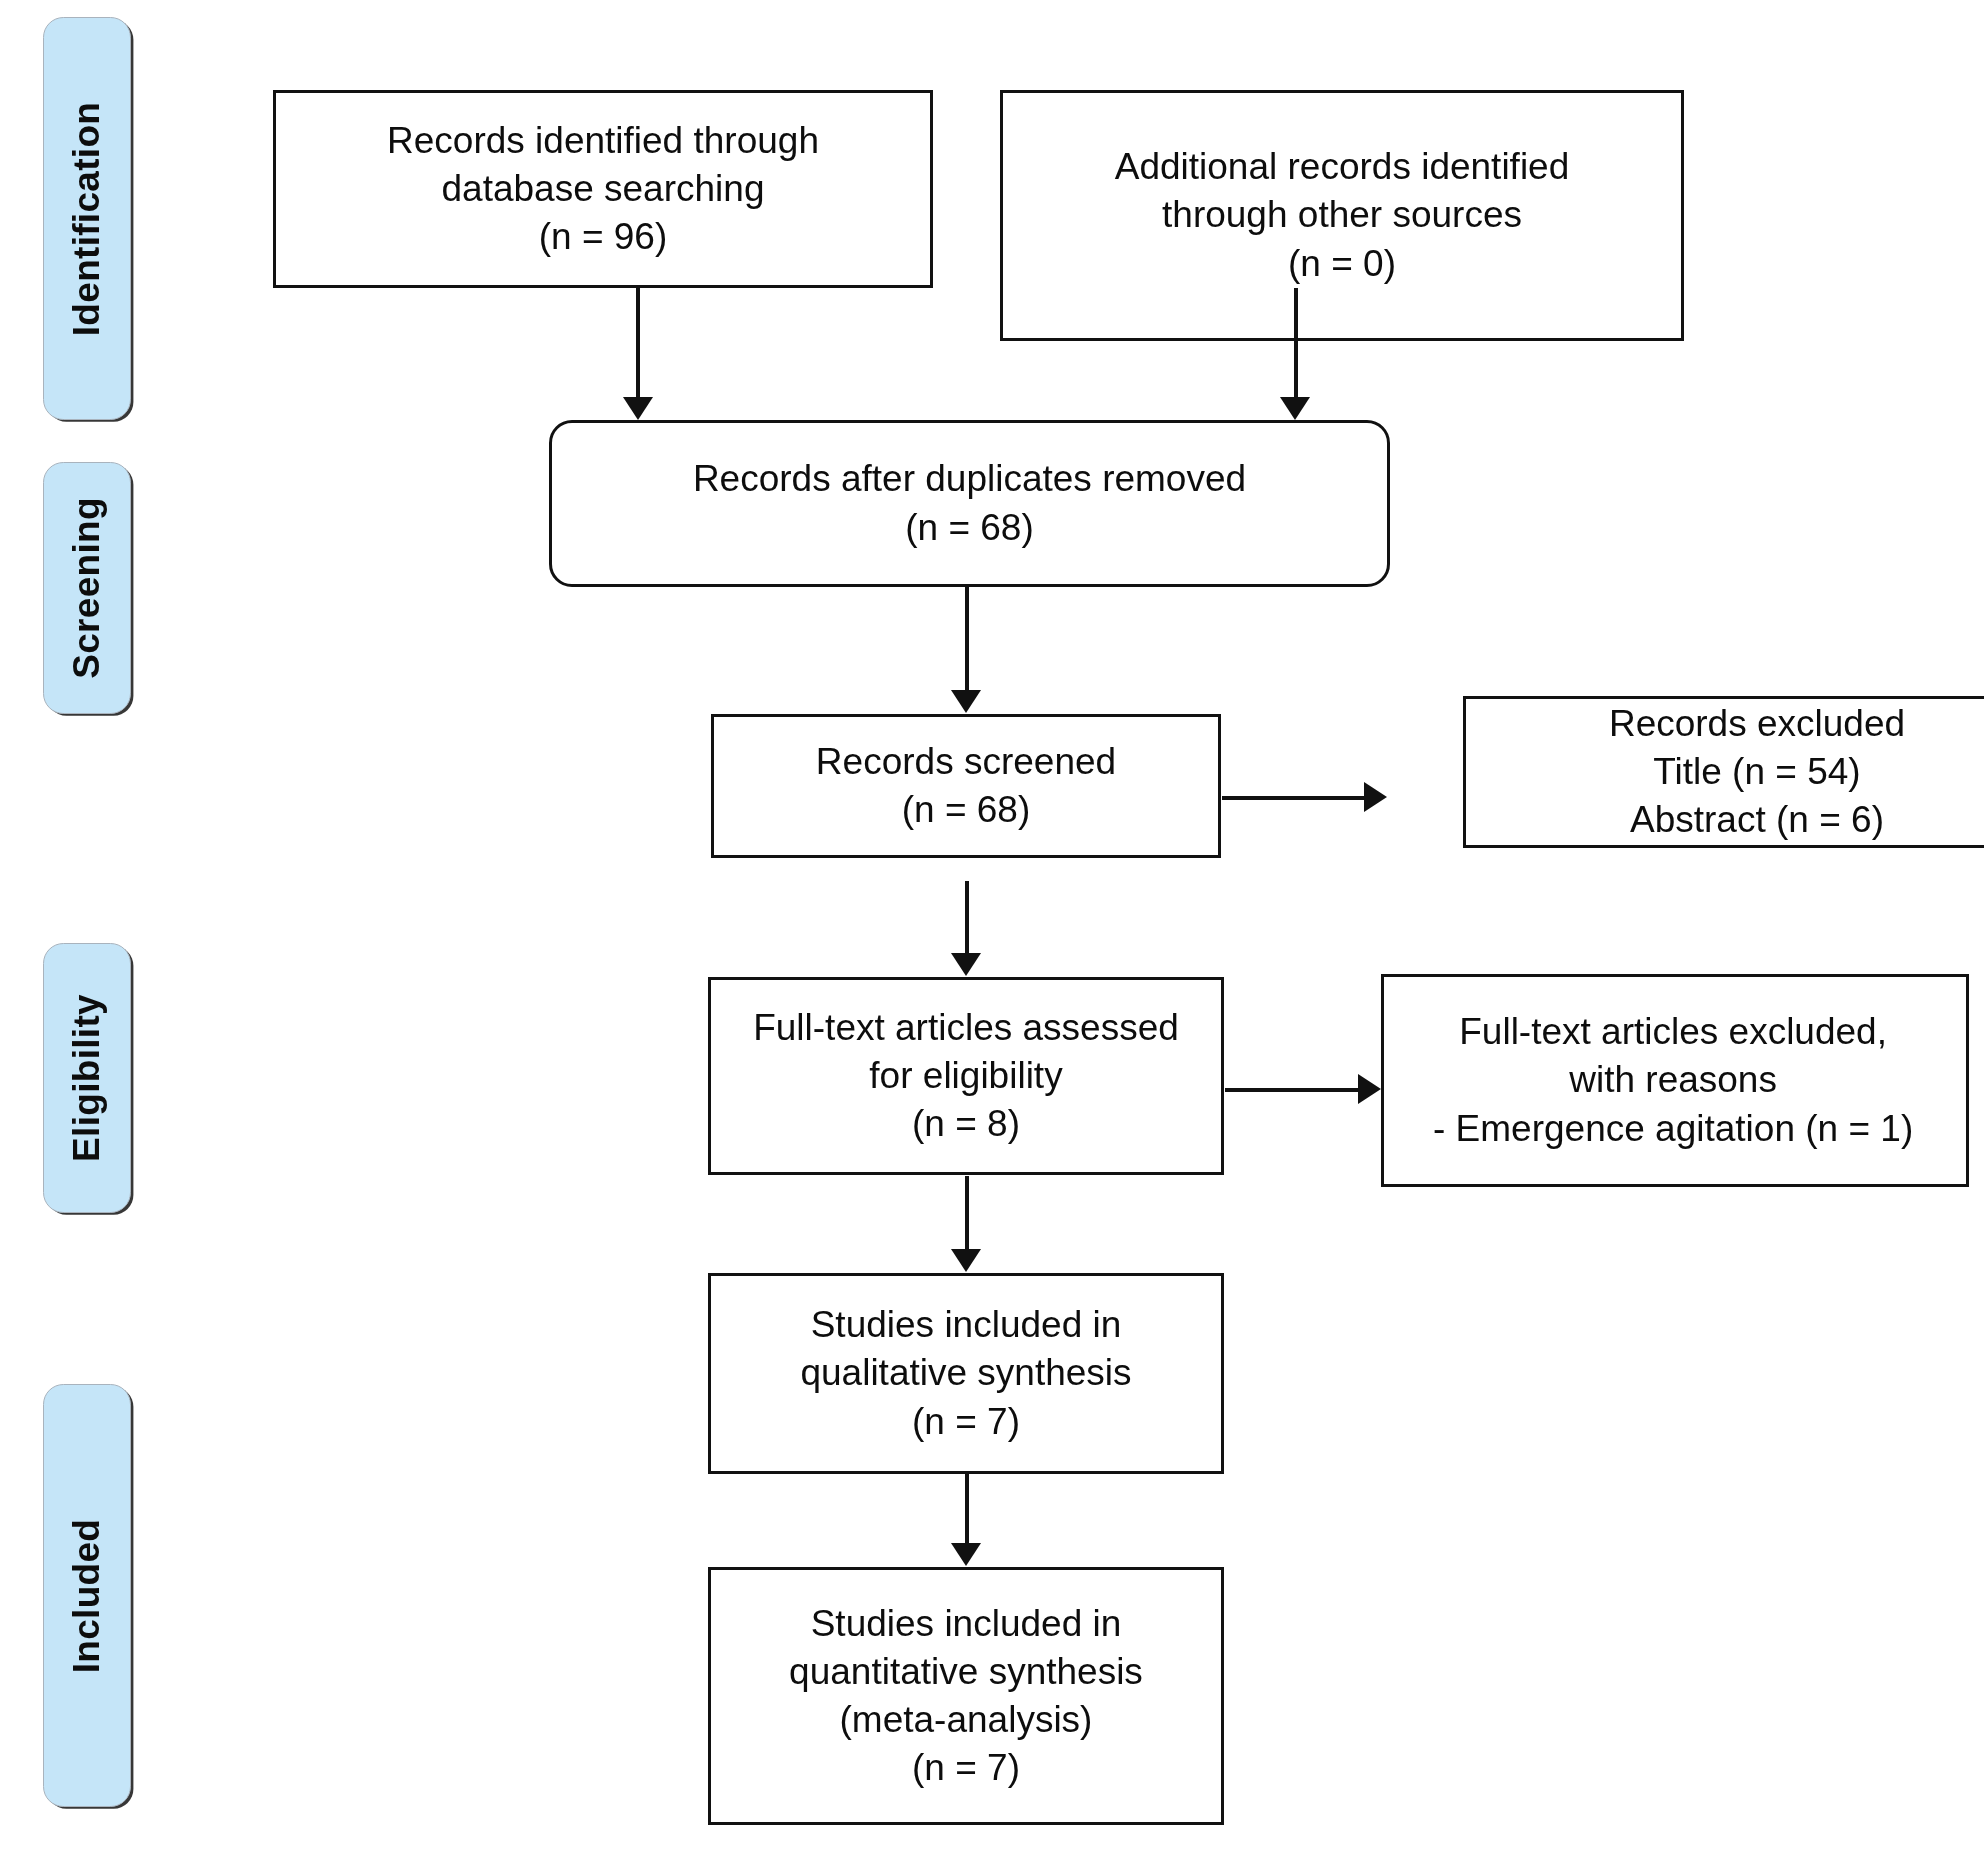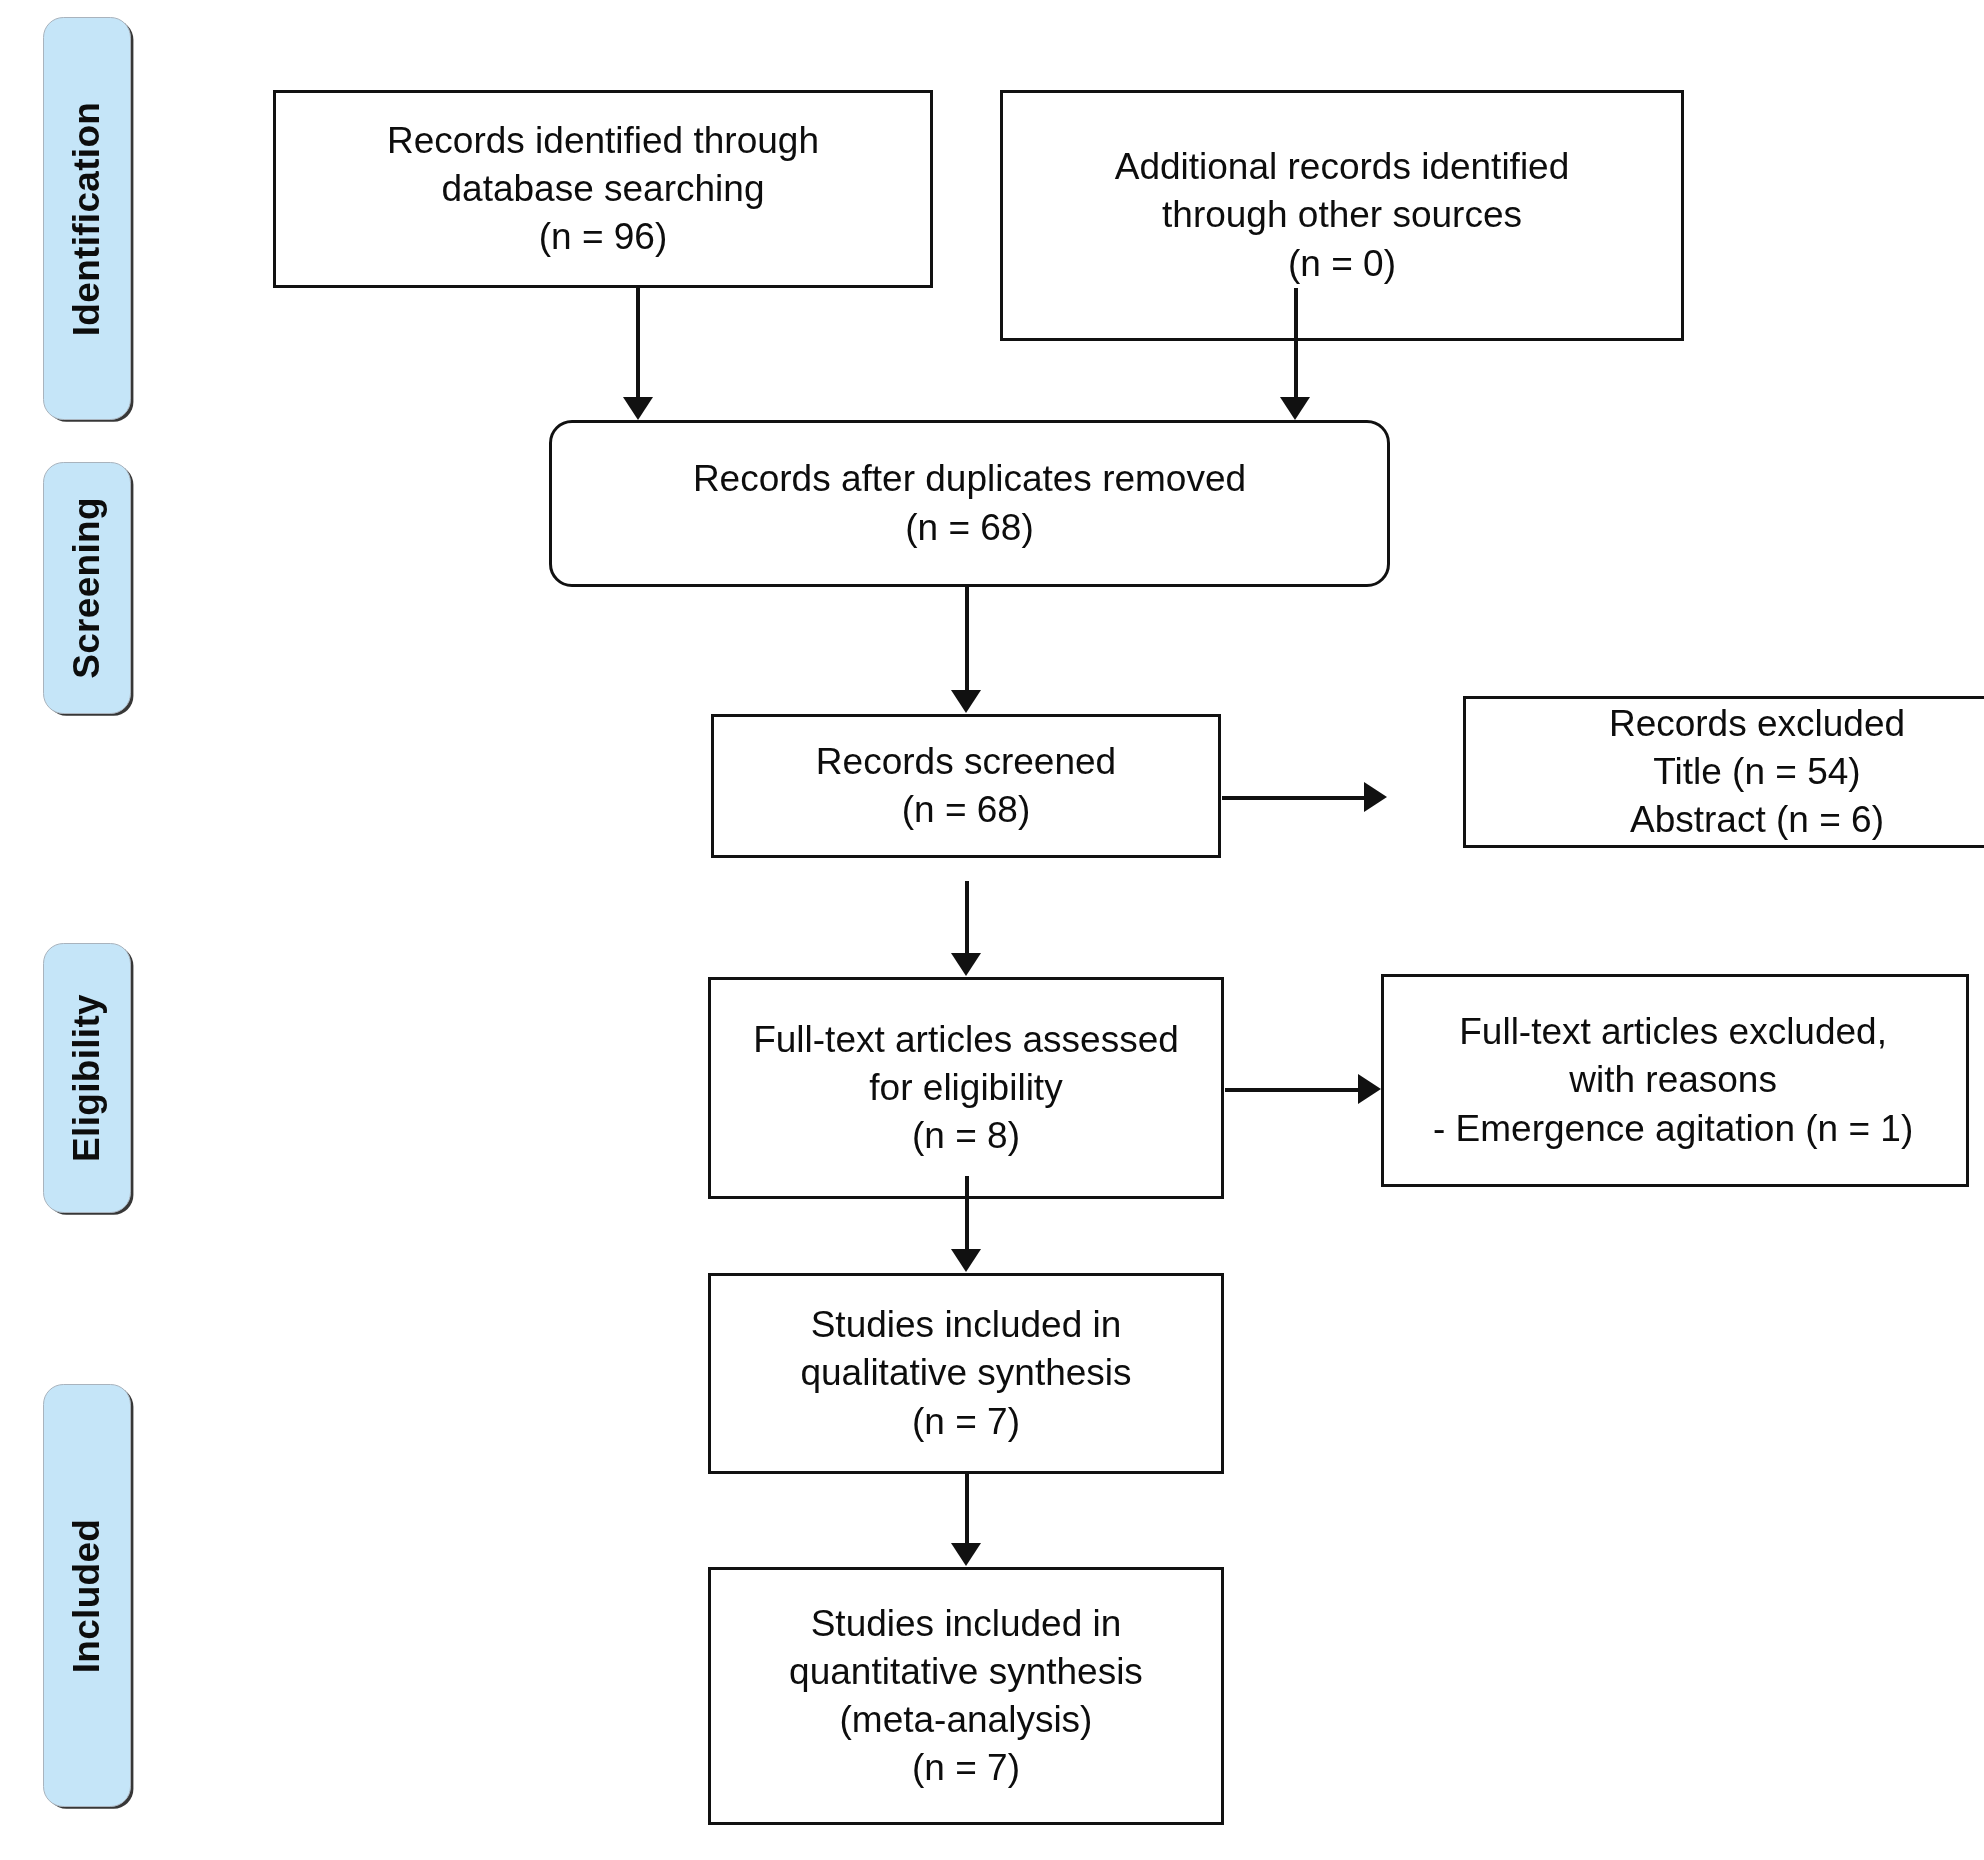--- a/index.html
+++ b/index.html
@@ -129,21 +129,21 @@
     <div class="box-text">Records screened
 (n = 68)</div>
   </div>
 
   <div class="flow-box" style="left:1463px; top:696px; width:588px; height:152px;">
     <div class="box-text">Records excluded
 Title (n = 54)
 Abstract (n = 6)</div>
   </div>
 
-  <div class="flow-box" style="left:708px; top:977px; width:516px; height:222px;">
+  <div class="flow-box" style="left:708px; top:977px; width:516px; height:198px;">
     <div class="box-text">Full-text articles assessed
 for eligibility
 (n = 8)</div>
   </div>
 
   <div class="flow-box" style="left:1381px; top:974px; width:588px; height:213px;padding-left:7px;">
     <div class="box-text">Full-text articles excluded,
 with reasons
 - Emergence agitation (n = 1)</div>
   </div>

